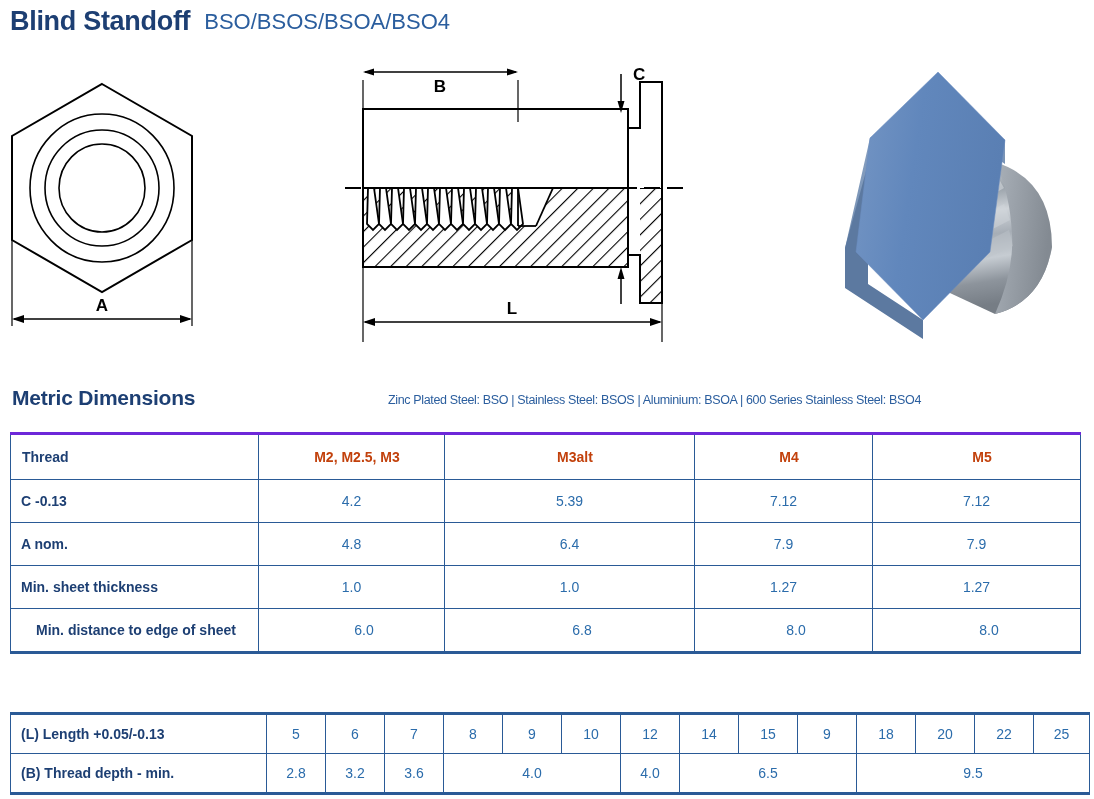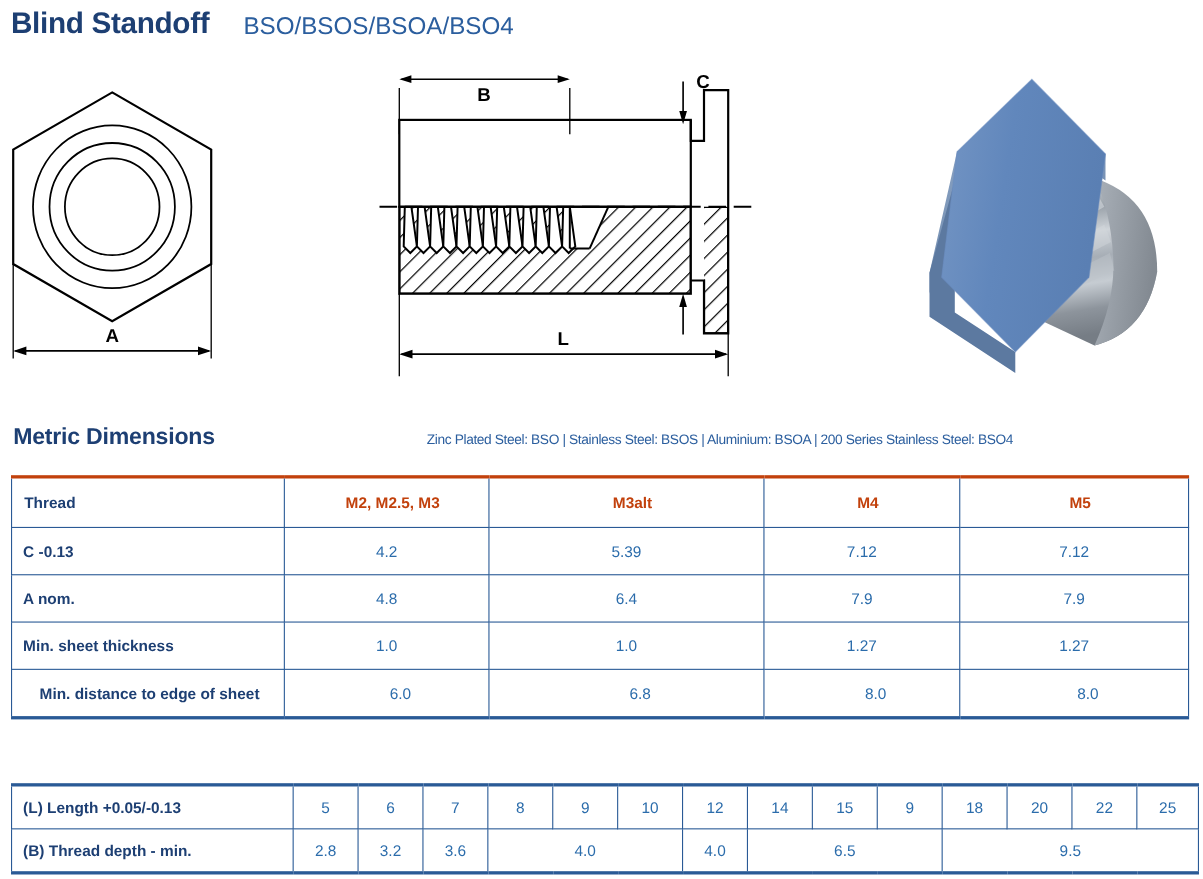--- a/index.html
+++ b/index.html
@@ -16,22 +16,22 @@
     color: #1b4a80;
     overflow: hidden;
   }
 
   
   #title-bar {
     position: absolute;
     left: 10px;
     top: 6px;
     display: flex;
-    align-items: flex-end;
-    gap: 31px;
+    align-items: center;
+    gap: 14px;
     white-space: nowrap;
   }
   #title-main {
     font-size: 27px;
     font-weight: bold;
     color: #1d3f73;
     letter-spacing: -0.3px;
   }
   #title-codes {
     font-size: 22px;
@@ -121,21 +121,21 @@
     font-weight: bold;
     color: #1d3f73;
   }
   #main-table td.colhead {
     font-weight: bold;
     color: #c2410c;
   }
   #main-table tr.head-row td { height: 44px; }
   #main-table tr.head-row td,
   #main-table tr:first-child td {
-    border-top: 3px solid #c2410c;
+    border-top: 3px solid #6d28d9;
     padding-left: 11px;
   }
   #main-table tr:last-child td {
     border-bottom: 3px solid #2a5a96;
     padding-left: 25px;
   }
   #len-table tr:first-child td {
     border-top: 3px solid #2a5a96;
   }
   #len-table tr:last-child td {
@@ -284,21 +284,21 @@
     <path d="M55,196 L78,112 L78,232 L133,268 L133,287 L55,236 Z" fill="#5c79a0" stroke="none"></path>
 
     <polygon points="148,20 215,88 200,200 133,268 66,200 80,86" fill="url(#flangeFaceGrad)" stroke="none"></polygon>
 
     <polygon points="148,20 215,88 200,200 133,268 66,200 80,86" fill="none" stroke="#6a8cc0" stroke-width="1" opacity="0.5"></polygon>
   </svg>
 </div>
 
 <div id="section-head">
   <span id="section-title">Metric Dimensions</span>
-  <span id="section-sub">Zinc Plated Steel: BSO | Stainless Steel: BSOS | Aluminium: BSOA | 200 Series Stainless Steel:  BSO4</span>
+  <span id="section-sub">Zinc Plated Steel: BSO | Stainless Steel: BSOS | Aluminium: BSOA | 600 Series Stainless Steel:  BSO4</span>
 </div>
 
 <table id="main-table">
   <colgroup>
     <col style="width:248px">
       <col style="width:186px">
       <col style="width:250px">
     <col style="width:178px">
       <col style="width:208px">
   </colgroup>

